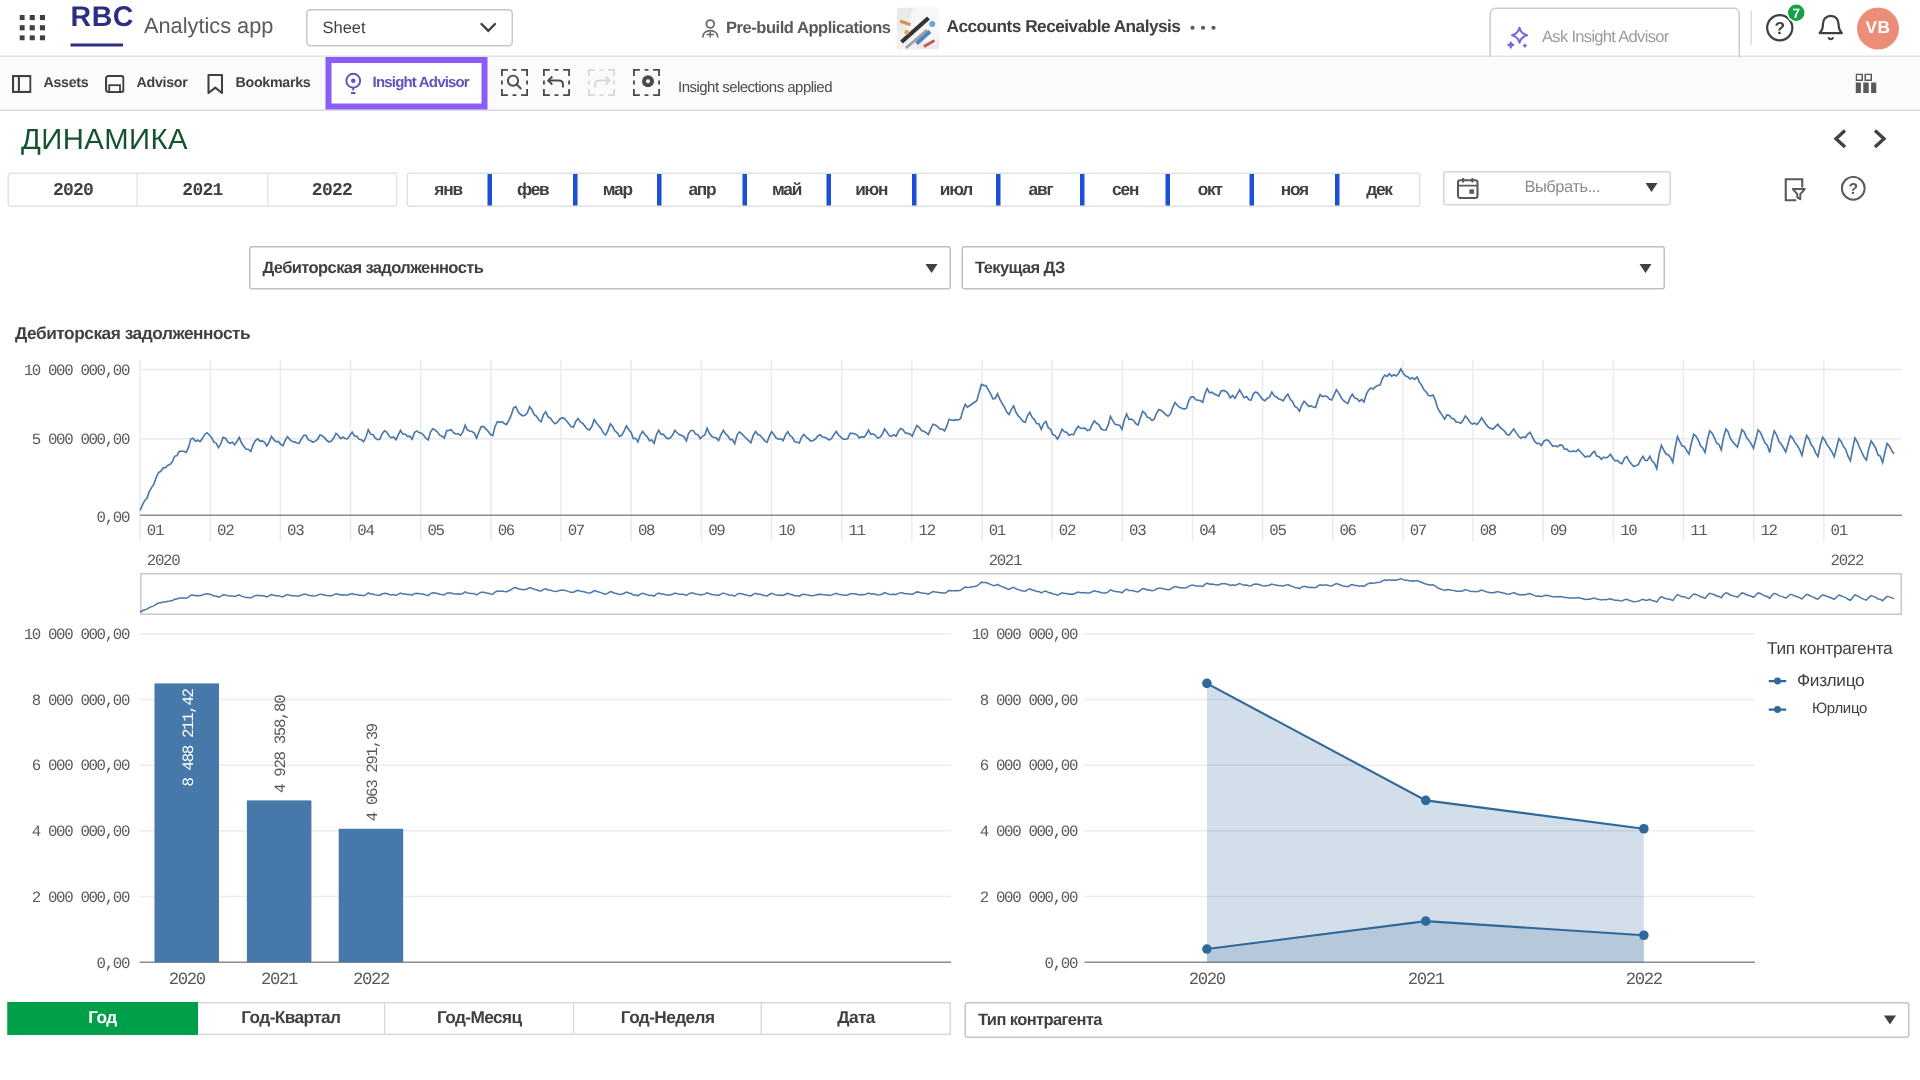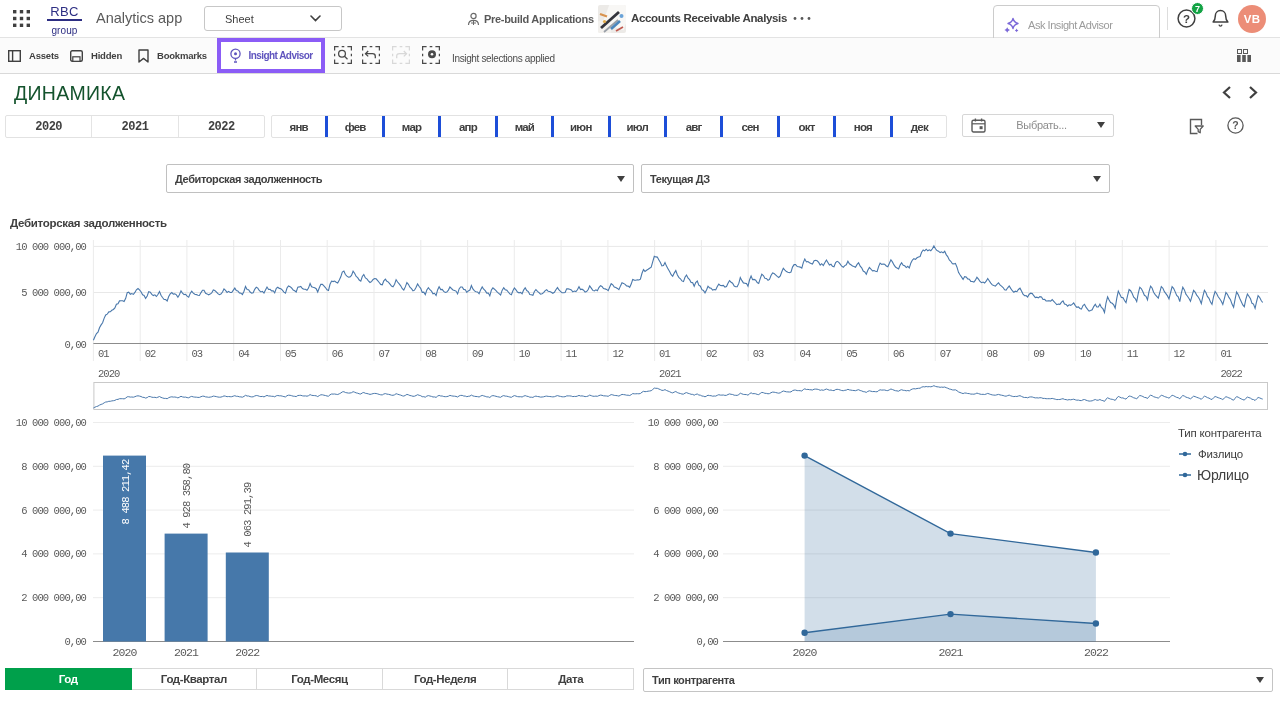--- a/index.html
+++ b/index.html
@@ -35,26 +35,26 @@
       <rect x="0" y="6.8" width="3.4" height="3.4"></rect>
         <rect x="6.8" y="6.8" width="3.4" height="3.4"></rect>
         <rect x="13.6" y="6.8" width="3.4" height="3.4"></rect>
       <rect x="0" y="13.6" width="3.4" height="3.4"></rect>
         <rect x="6.8" y="13.6" width="3.4" height="3.4"></rect>
         <rect x="13.6" y="13.6" width="3.4" height="3.4"></rect>
     </g>
   </svg>
 
   <div class="abs" style="left:47px;top:7px;width:35px;text-align:center;color:#2d2e83">
-    <div style="font-size:13px;font-weight:400;letter-spacing:.4px;line-height:10.5px;border-bottom:2px solid #2d2e83;padding-bottom:1px">RBC</div>
+    <div style="font-size:19px;font-weight:700;letter-spacing:.4px;line-height:10.5px;border-bottom:2px solid #2d2e83;padding-bottom:11px">RBC</div>
     <div style="font-size:10px;font-weight:400;letter-spacing:.1px;line-height:9px;margin-top:5px">group</div>
   </div>
   <div class="abs" style="left:96px;top:10px;font-size:14.5px;letter-spacing:0;color:#5a5a5a">Analytics app</div>
 
-  <div class="abs" style="left:204px;top:6px;width:138px;height:25px;border:1px solid #c7c7c7;border-radius:3px;display:flex;align-items:center;padding:0 20px">
+  <div class="abs" style="left:204px;top:6px;width:138px;height:25px;border:1px solid #c7c7c7;border-radius:3px;display:flex;align-items:center;padding:0 10px">
     <span style="font-size:11px;color:#404040">Sheet</span>
     <svg style="margin-left:auto" width="11" height="7" viewBox="0 0 11 7">
         <path d="M1 1l4.5 4.5L10 1" fill="none" stroke="#404040" stroke-width="1.6" stroke-linecap="round"></path>
       </svg>
   </div>
 
   <svg class="abs" style="left:467px;top:12px" width="13" height="14" viewBox="0 0 13 14">
     <circle cx="6.5" cy="4" r="2.6" fill="none" stroke="#6a6a6a" stroke-width="1.2"></circle>
     <path d="M1.5 13c0-3 2.2-4.6 5-4.6s5 1.6 5 4.6" fill="none" stroke="#6a6a6a" stroke-width="1.2"></path>
     <path d="M4 11h5M6.5 9v4" stroke="#6a6a6a" stroke-width="1"></path>
@@ -107,21 +107,21 @@
 <div id="toolbar">
   <svg class="abs" style="left:8px;top:12px" width="13" height="12" viewBox="0 0 13 12">
     <rect x="0.7" y="0.7" width="11.6" height="10.6" fill="none" stroke="#404040" stroke-width="1.4"></rect>
     <path d="M4.6 0.7v10.6" stroke="#404040" stroke-width="1.4"></path>
   </svg>
   <div class="abs tb-txt" style="left:29px;top:13px">Assets</div>
   <svg class="abs" style="left:70px;top:12px" width="13" height="12" viewBox="0 0 13 12">
     <rect x="0.7" y="0.7" width="11.6" height="10.6" rx="1.5" fill="none" stroke="#404040" stroke-width="1.4"></rect>
     <rect x="2.8" y="6.8" width="7.2" height="4.5" fill="#fbfbfb" stroke="#404040" stroke-width="1.2"></rect>
   </svg>
-  <div class="abs tb-txt" style="left:91px;top:13px">Hidden</div>
+  <div class="abs tb-txt" style="left:91px;top:13px">Advisor</div>
   <svg class="abs" style="left:138px;top:11px" width="11" height="14" viewBox="0 0 11 14">
     <path d="M1 1h9v12l-4.5-3.6L1 13z" fill="none" stroke="#404040" stroke-width="1.4" stroke-linejoin="round"></path>
   </svg>
   <div class="abs tb-txt" style="left:157px;top:13px">Bookmarks</div>
 
   <div class="abs" style="left:217px;top:0px;width:108px;height:35px;border:4px solid #8b5cf6;background:#fff;display:flex;align-items:center;justify-content:center;white-space:nowrap">
     <svg width="13" height="15" viewBox="0 0 13 15">
       <circle cx="6.5" cy="5.8" r="4.6" fill="none" stroke="#5f54be" stroke-width="1.3"></circle>
       <circle cx="6.5" cy="5.8" r="1.5" fill="#5f54be"></circle>
       <path d="M6.5 10.4v2M5 14h3" stroke="#5f54be" stroke-width="1.3"></path>
@@ -339,21 +339,21 @@
         <path d="M0 4h12" stroke="#31689a" stroke-width="1.5"></path>
         <circle cx="6" cy="4" r="2.3" fill="#31689a"></circle>
       </svg>
     <span style="font-size:11.5px;letter-spacing:-0.2px;color:#404040;margin-left:7px">Физлицо</span>
   </div>
   <div class="abs" style="left:1179px;top:392px;display:flex;align-items:center">
     <svg width="12" height="8" viewBox="0 0 12 8">
         <path d="M0 4h12" stroke="#31689a" stroke-width="1.5"></path>
         <circle cx="6" cy="4" r="2.3" fill="#31689a"></circle>
       </svg>
-    <span style="font-size:14px;letter-spacing:-0.2px;color:#404040;margin-left:6px">Юрлицо</span>
+    <span style="font-size:10px;letter-spacing:-0.2px;color:#404040;margin-left:17px">Юрлицо</span>
   </div>
 
   <div class="abs" style="left:5px;top:593px;width:629px;height:22px;display:flex">
     <div class="tab" style="background:#00a04b;border:1px solid #00a04b;color:#fff">Год</div>
     <div class="tab">Год-Квартал</div>
     <div class="tab">Год-Месяц</div>
     <div class="tab">Год-Неделя</div>
     <div class="tab">Дата</div>
   </div>
   <div class="ddl" style="left:643px;top:593px;width:630px;border-color:#c4c4c4">Тип контрагента<div class="caret"></div></div>

